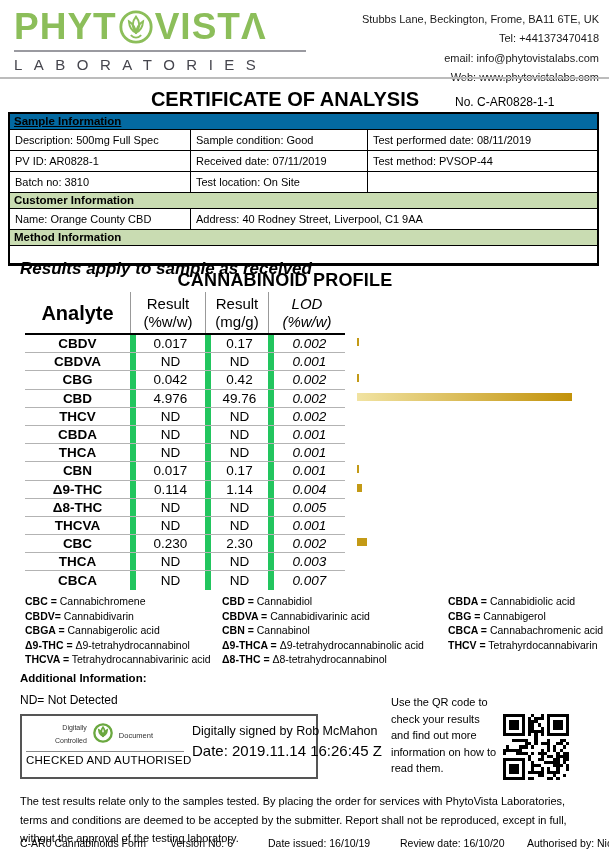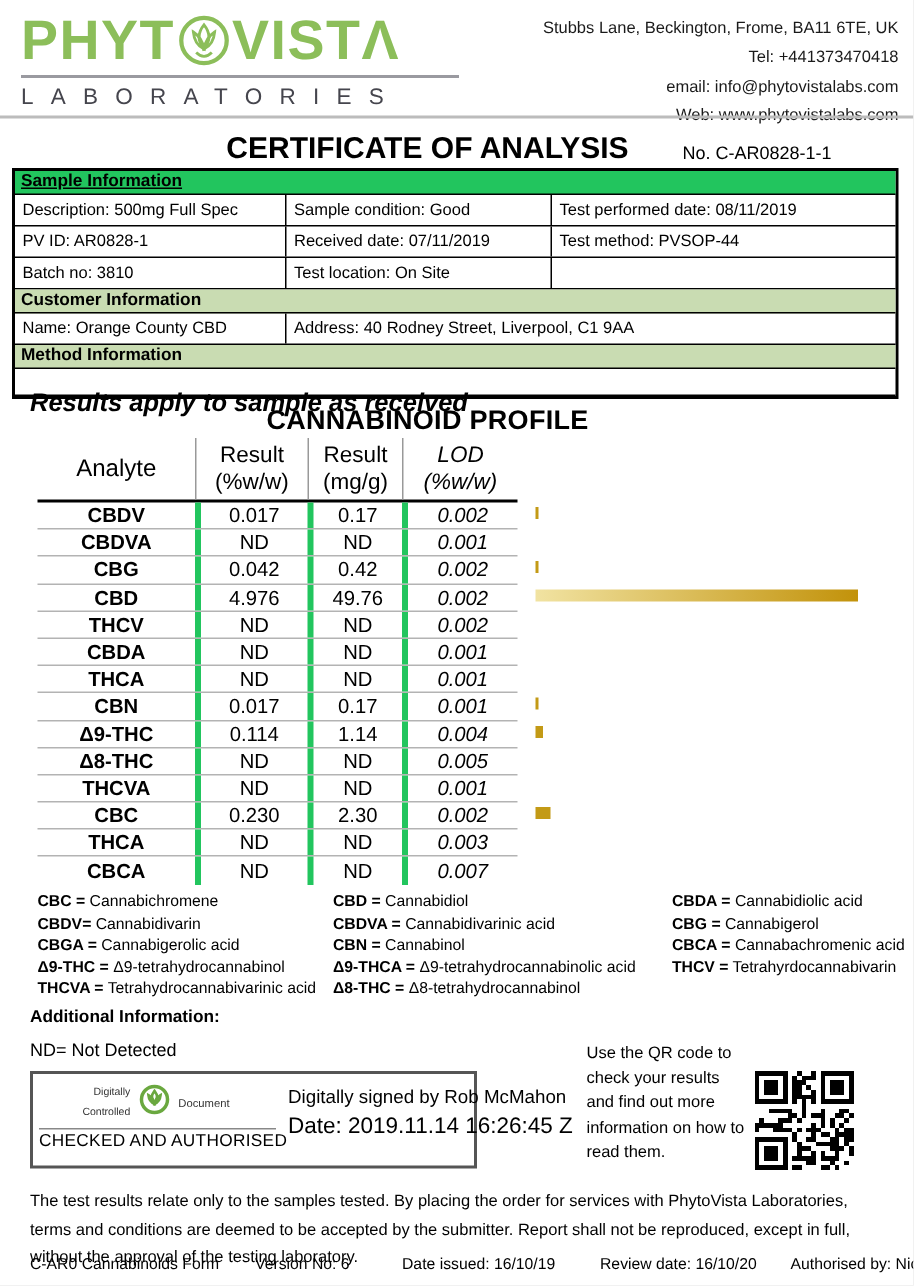--- a/index.html
+++ b/index.html
@@ -38,26 +38,26 @@
   
   .results-note{position:absolute;left:20px;top:259px;font-size:17px;font-weight:bold;
                 font-style:italic;}
   .cp-title{position:absolute;left:0;top:270px;width:570px;text-align:center;font-size:18px;
             font-weight:bold;letter-spacing:.2px;}
   .ctable{position:absolute;left:25px;top:292px;width:320px;}
   .chead{display:grid;grid-template-columns:105px 75px 63px 77px;height:41px;
          border-bottom:2px solid #000;}
   .chead>div{display:flex;flex-direction:column;justify-content:center;align-items:center;
              font-size:15px;line-height:1.2;border-left:1px solid #999;}
-  .chead>div:first-child{border-left:none;font-weight:normal;font-size:16px;}
+  .chead>div:first-child{border-left:none;font-weight:bold;font-size:20px;}
   .chead>div:nth-child(4){font-style:italic;}
   .crow{display:grid;grid-template-columns:105px 75px 63px 77px;height:18.2px;
         border-bottom:1px solid #b3b3b3;box-sizing:border-box;font-size:13.5px;}
   .crow:last-child{border-bottom:none;}
-  .crow>div{border-left:4px solid #22c55e;display:flex;align-items:center;justify-content:center;}
+  .crow>div{border-left:6px solid #22c55e;display:flex;align-items:center;justify-content:center;}
   .crow>div:first-child{border-left:none;font-weight:bold;}
   .crow>div:nth-child(4){font-style:italic;}
   .bars{position:absolute;left:332px;top:41px;width:225px;height:256px;}
   .bar{position:absolute;height:8px;}
 
   
   .defs{position:absolute;left:25px;top:594px;width:578px;display:grid;
         grid-template-columns:197px 226px 1fr;font-size:10.5px;}
   .def-line{height:14.6px;line-height:14.6px;white-space:nowrap;}
   .def-line b{font-weight:bold;}
@@ -110,21 +110,21 @@
       <div>Tel: +441373470418</div>
       <div>email: info@phytovistalabs.com</div>
       <div>Web: www.phytovistalabs.com</div>
     </div>
   <div class="top-rule"></div>
 
   <div class="title-main">CERTIFICATE OF ANALYSIS</div>
   <div class="title-no">No. C-AR0828-1-1</div>
 
   <div class="info-table">
-    <div class="sec-head u" style="background: #22c55e;">Sample Information</div>
+    <div class="sec-head u" style="background: #0369a1;">Sample Information</div>
     <div id="sample-rows">
         <div class="irow cols3">
           <div>Description: 500mg Full Spec</div>
           <div>Sample condition: Good</div>
           <div>Test performed date: 08/11/2019</div>
         </div>
         <div class="irow cols3">
           <div>PV ID: AR0828-1</div>
           <div>Received date: 07/11/2019</div>
           <div>Test method: PVSOP-44</div>

